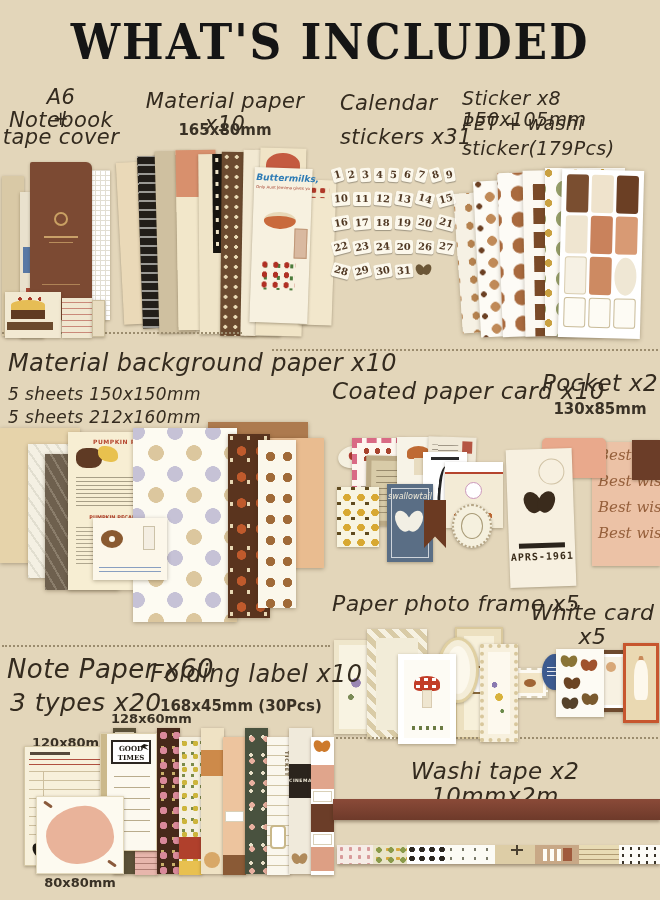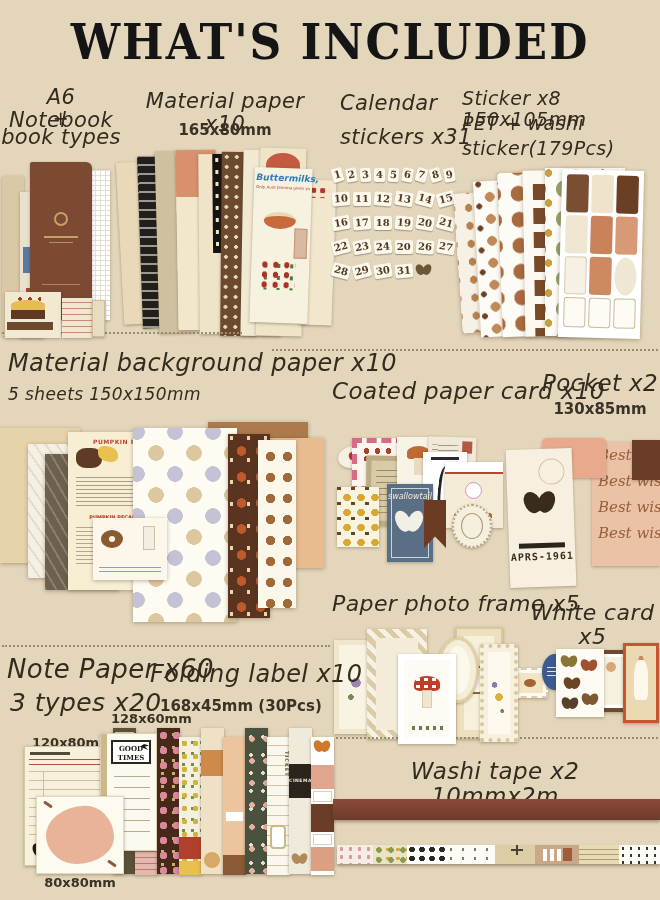--- a/index.html
+++ b/index.html
@@ -320,21 +320,21 @@
 </style>
 </head>
 <body>
 
 <div id="stage">
 
   <div id="title">WHAT'S INCLUDED</div>
 
   <div class="hand" style="left:0;top:86px;width:122px;font-size:21px;text-align:center">A6 Notebook</div>
   <div class="hand" style="left:0;top:108px;width:122px;font-size:19px;text-align:center">+</div>
-  <div class="hand" style="left:0;top:126px;width:122px;font-size:21px;text-align:center">book types</div>
+  <div class="hand" style="left:0;top:126px;width:122px;font-size:21px;text-align:center">tape cover</div>
 
   <div class="sheet nb-s1 lines"></div>
   <div class="sheet nb-s2">
     <div class="nb-blue"></div>
     <div class="nb-red"></div>
   </div>
   <div class="sheet nb-grid"></div>
   <div class="sheet nb-book">
     <div class="nb-ring"></div>
     <div class="nb-t1"></div>
@@ -441,20 +441,21 @@
         <i></i>
         <i></i>
       </div>
   </div>
 
   <div class="dot-divider" style="left:2px;top:332px;width:240px"></div>
   <div class="dot-divider" style="left:272px;top:349px;width:386px"></div>
 
   <div class="hand" style="left:8px;top:351px;font-size:24px">Material background paper x10</div>
   <div class="hand" style="left:8px;top:385px;font-size:17px">5 sheets 150x150mm</div>
+  <div class="hand" style="left:8px;top:408px;font-size:17px">5 sheets 212x160mm</div>
 
   <div class="bgp bg-tan"></div>
   <div class="bgp bg-peach"></div>
   <div class="bgp bg-script lines"></div>
   <div class="bgp bg-lfw"></div>
   <div class="bgp bg-dark"></div>
   <div class="bgp bg-recipe">
     <div class="rt">PUMPKIN PIE</div>
     <div class="art1"></div>
     <div class="art2"></div>

